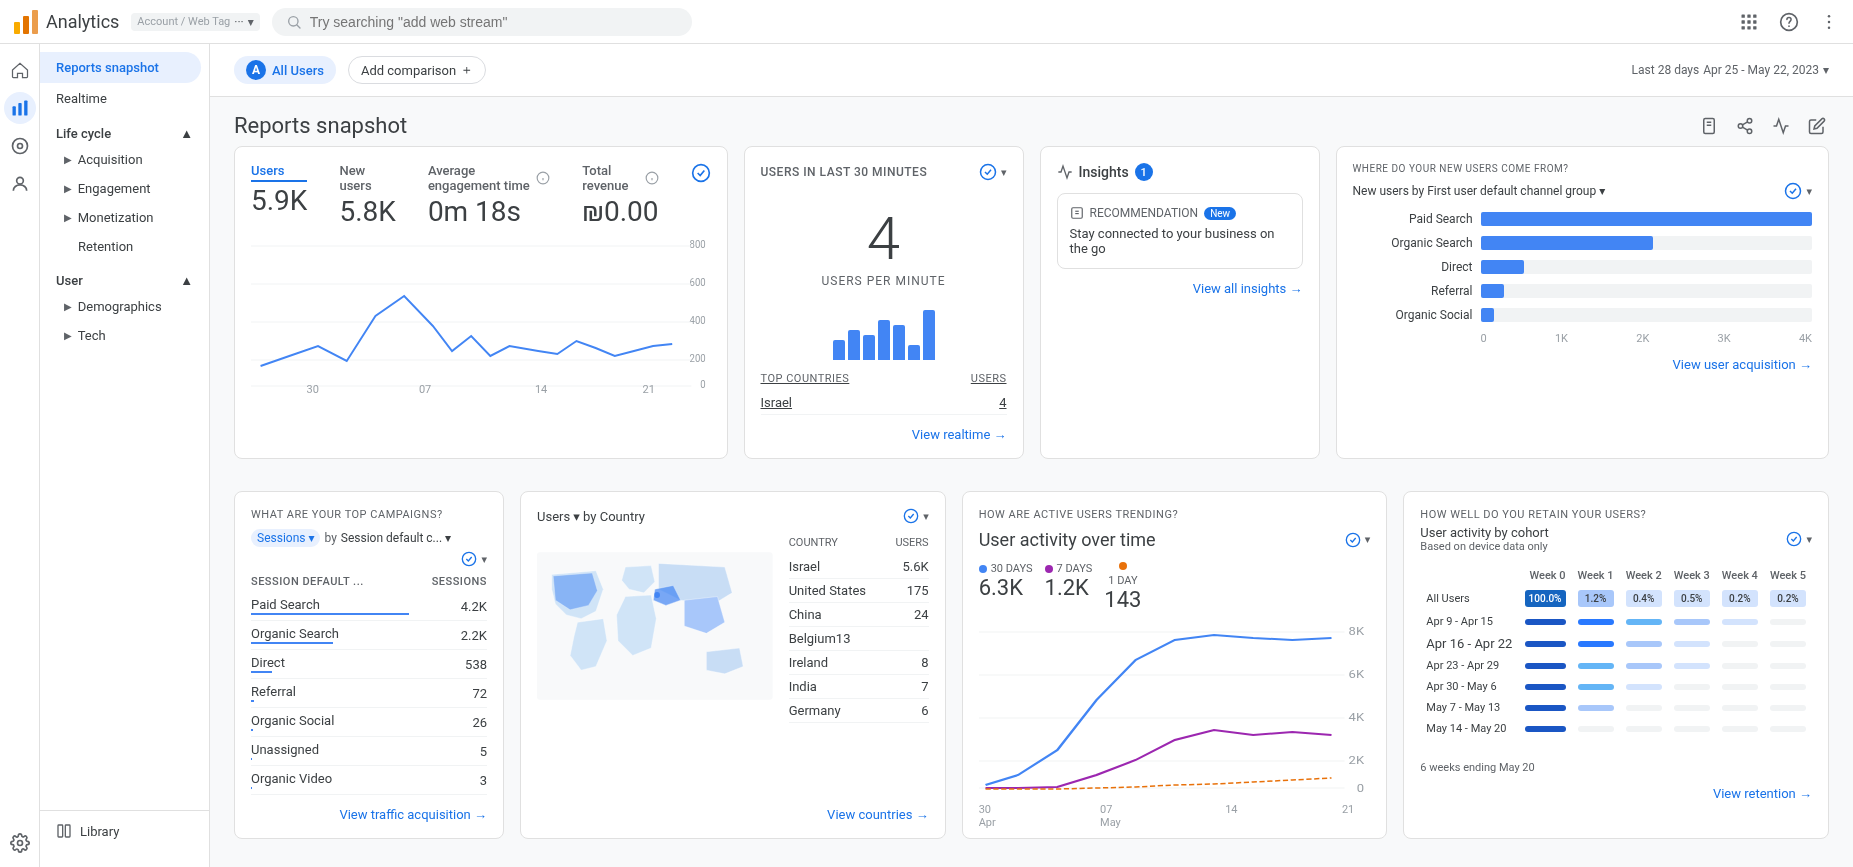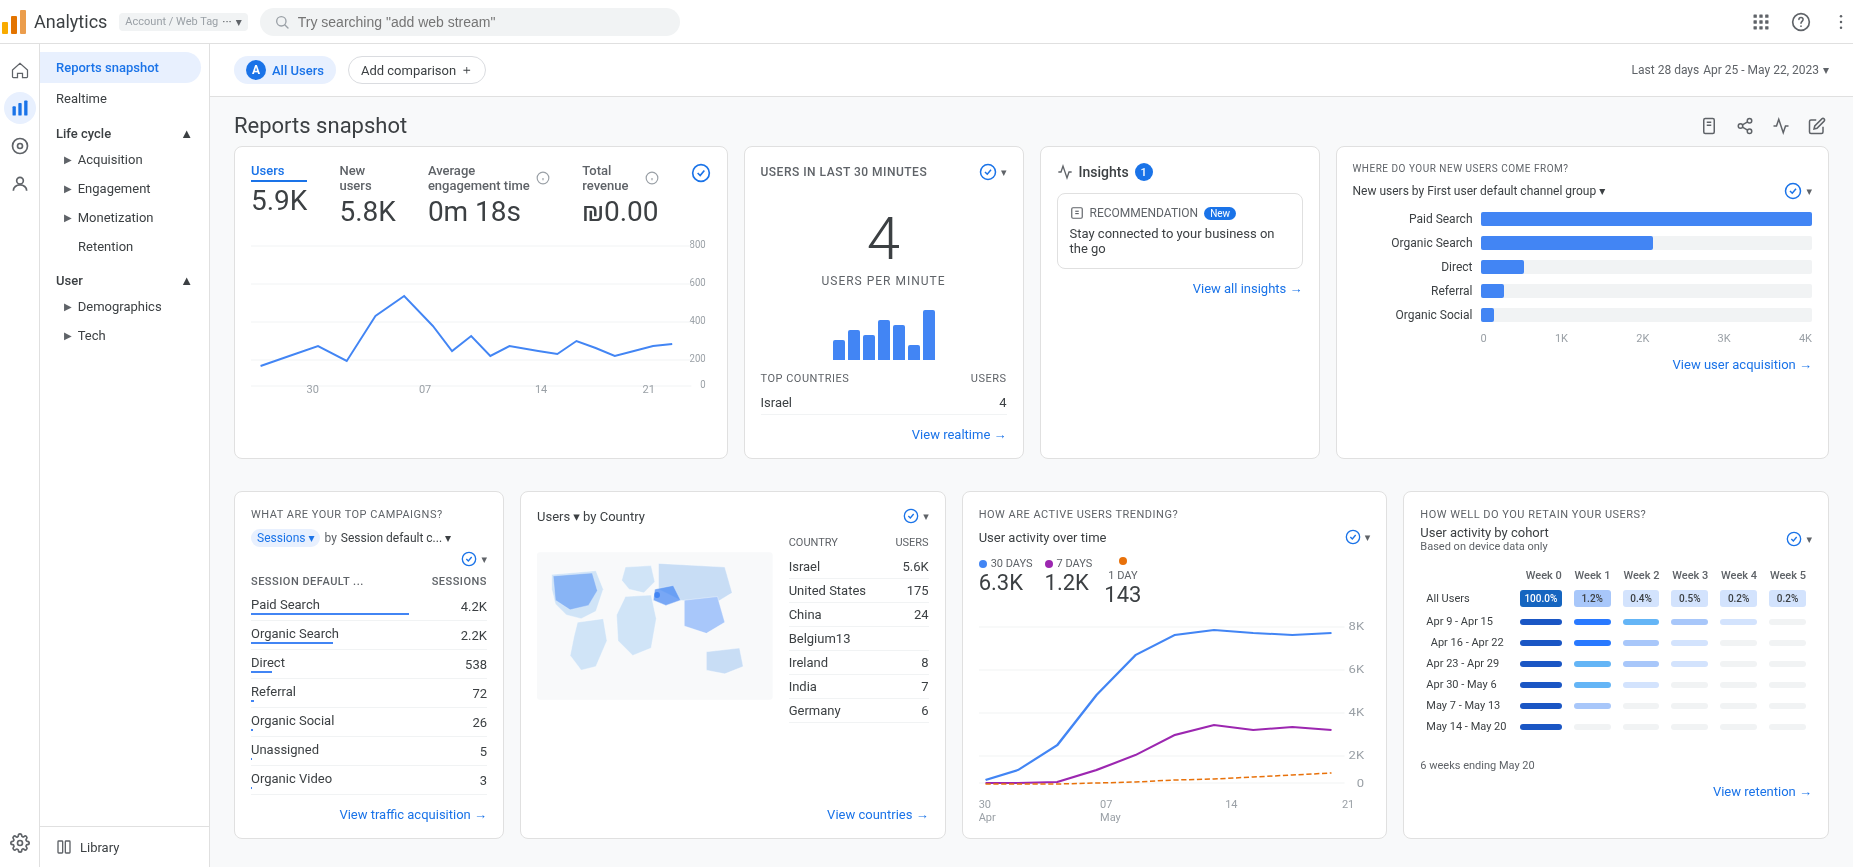--- a/index.html
+++ b/index.html
@@ -1,19 +1,19 @@
 <!DOCTYPE html>
 <html><head>
   <meta charset="utf-8">
   <style>
     * { box-sizing: border-box; margin: 0; padding: 0; }
     body { font-family: 'Google Sans', Roboto, Arial, sans-serif; font-size: 13px; background: #f8f9fa; color: #3c4043; overflow-x: hidden; }
 
     
-    .topbar { display: flex; align-items: center; height: 44px; background: #fff; border-bottom: 1px solid #e0e0e0; padding: 0 0; gap: 12px; position: fixed; top: 0; left: 0; right: 0; z-index: 100; }
+    .topbar { display: flex; align-items: center; height: 44px; background: #fff; border-bottom: 1px solid #e0e0e0; padding: 0 12px; gap: 12px; position: fixed; top: 0; left: 0; right: 0; z-index: 100; }
     .topbar-logo { display: flex; align-items: center; gap: 6px; }
     .logo-icon { width: 28px; height: 28px; }
     .topbar-account { display: flex; align-items: center; gap: 4px; font-size: 12px; color: #5f6368; background: #f1f3f4; border-radius: 4px; padding: 2px 6px; text-align: center; }
     .topbar-search { flex: 1; max-width: 420px; display: flex; align-items: center; background: #f1f3f4; border-radius: 24px; padding: 6px 14px; gap: 8px; }
     .topbar-search input { border: none; background: transparent; outline: none; font-size: 14px; color: #3c4043; width: 100%; }
     .topbar-icons { margin-left: auto; display: flex; align-items: center; gap: 16px; color: #5f6368; }
     .icon-btn { cursor: pointer; width: 24px; height: 24px; display: flex; align-items: center; justify-content: center; }
 
     
     .layout { display: flex; margin-top: 44px; height: calc(100vh - 44px); }
@@ -56,21 +56,21 @@
     .metric-label { font-size: 12px; color: #1a73e8; font-weight: 500; display: flex; align-items: center; gap: 4px; }
     .metric-label.gray { color: #5f6368; }
     .metric-value { font-size: 28px; font-weight: 400; color: #3c4043; margin-top: 2px; }
     .chart-area { height: 160px; position: relative; overflow: hidden; }
 
     
     .realtime-users { font-size: 60px; font-weight: 300; color: #3c4043; text-align: center; padding: 10px 0 0; }
     .realtime-label { font-size: 12px; color: #5f6368; text-align: center; letter-spacing: 1px; text-transform: uppercase; }
     .mini-bar-chart { display: flex; align-items: flex-end; gap: 3px; height: 60px; margin: 12px auto; justify-content: center; }
     .mini-bar { width: 12px; background: #4285f4; border-radius: 2px 2px 0 0; }
-    .top-countries { margin-top: 12px; }
+    .top-countries { margin-top: 12px; text-decoration: underline; }
     .top-countries-header { display: flex; justify-content: space-between; font-size: 11px; color: #5f6368; text-transform: uppercase; letter-spacing: 0.5px; margin-bottom: 6px; }
     .country-row { display: flex; justify-content: space-between; font-size: 13px; padding: 4px 0; border-bottom: 1px solid #f1f3f4; }
     .view-link { color: #1a73e8; font-size: 13px; cursor: pointer; text-align: right; display: block; margin-top: 12px; }
 
     
     .insights-title { font-size: 14px; font-weight: 500; display: flex; align-items: center; gap: 6px; margin-bottom: 12px; }
     .insights-badge { background: #1a73e8; color: #fff; border-radius: 50%; width: 18px; height: 18px; font-size: 11px; display: flex; align-items: center; justify-content: center; }
     .recommendation-box { border: 1px solid #e0e0e0; border-radius: 8px; padding: 12px; }
     .rec-header { display: flex; align-items: center; gap: 6px; font-size: 12px; color: #5f6368; margin-bottom: 6px; }
     .new-badge { background: #1a73e8; color: #fff; font-size: 10px; padding: 1px 6px; border-radius: 10px; }
@@ -245,21 +245,21 @@
           <span class="expand-icon">▶</span>
           <span>Demographics</span>
         </div>
         <div class="sidebar-subsection-item">
           <span class="expand-icon">▶</span>
           <span>Tech</span>
         </div>
       </div>
     </div>
 
-    <div style="position:absolute;bottom:0;width:170px;border-top:1px solid #e0e0e0;">
+    <div style="position:absolute;bottom:16px;width:170px;border-top:1px solid #e0e0e0;">
       <div class="library-item">
         <svg width="16" height="16" viewBox="0 0 24 24" fill="none" stroke="#5f6368" stroke-width="2">
           <rect x="3" y="3" width="7" height="18" rx="1"></rect>
           <rect x="14" y="3" width="7" height="18" rx="1"></rect>
         </svg>
         <span>Library</span>
       </div>
     </div>
   </div>
 
@@ -659,21 +659,21 @@
                   </div>
                 </div>
             </div>
           </div>
           <a class="view-link">View countries →</a>
         </div>
 
         <div class="card">
           <div style="font-size:11px;color:#5f6368;text-transform:uppercase;letter-spacing:0.5px;margin-bottom:8px;">HOW ARE ACTIVE USERS TRENDING?</div>
           <div class="card-header-row">
-            <span style="font-size:13px;color:#3c4043;">User activity over time</span>
+            <span style="font-size:18px;color:#3c4043;">User activity over time</span>
             <div class="card-actions">
               <svg width="16" height="16" viewBox="0 0 24 24" fill="none">
                 <circle cx="12" cy="12" r="10" stroke="#1a73e8" stroke-width="2"></circle>
                 <polyline points="8,12 11,15 16,9" stroke="#1a73e8" stroke-width="2" fill="none"></polyline>
               </svg>
               <span class="dropdown-icon">▾</span>
             </div>
           </div>
 
           <div style="display:flex;gap:12px;margin-bottom:8px;font-size:11px;">
@@ -796,21 +796,21 @@
                       <div style="background:#a8c7fa;color:#3c4043;border-radius:3px;padding:3px 4px;font-size:10px;font-weight:500;min-width:36px;text-align:center;"></div>
                     </td>
                     <td>
                       <div style="background:#d3e3fd;color:#3c4043;border-radius:3px;padding:3px 4px;font-size:10px;font-weight:500;min-width:36px;text-align:center;"></div>
                     </td>
                     <td>
                       <div style="background:#f1f3f4;color:#9aa0a6;border-radius:3px;padding:3px 4px;font-size:10px;font-weight:500;min-width:36px;text-align:center;"></div>
                     </td>
                   </tr>
                   <tr>
-                    <td style="font-size:11px;white-space:nowrap;text-align:center;">Apr 16 - Apr 22</td>
+                    <td style="font-size:13px;white-space:nowrap;">Apr 16 - Apr 22</td>
                     <td>
                       <div style="background:#1a56c4;color:#fff;border-radius:3px;padding:3px 4px;font-size:10px;font-weight:500;min-width:36px;text-align:center;"></div>
                     </td>
                     <td>
                       <div style="background:#2979ff;color:#fff;border-radius:3px;padding:3px 4px;font-size:10px;font-weight:500;min-width:36px;text-align:center;"></div>
                     </td>
                     <td>
                       <div style="background:#a8c7fa;color:#3c4043;border-radius:3px;padding:3px 4px;font-size:10px;font-weight:500;min-width:36px;text-align:center;"></div>
                     </td>
                     <td>

